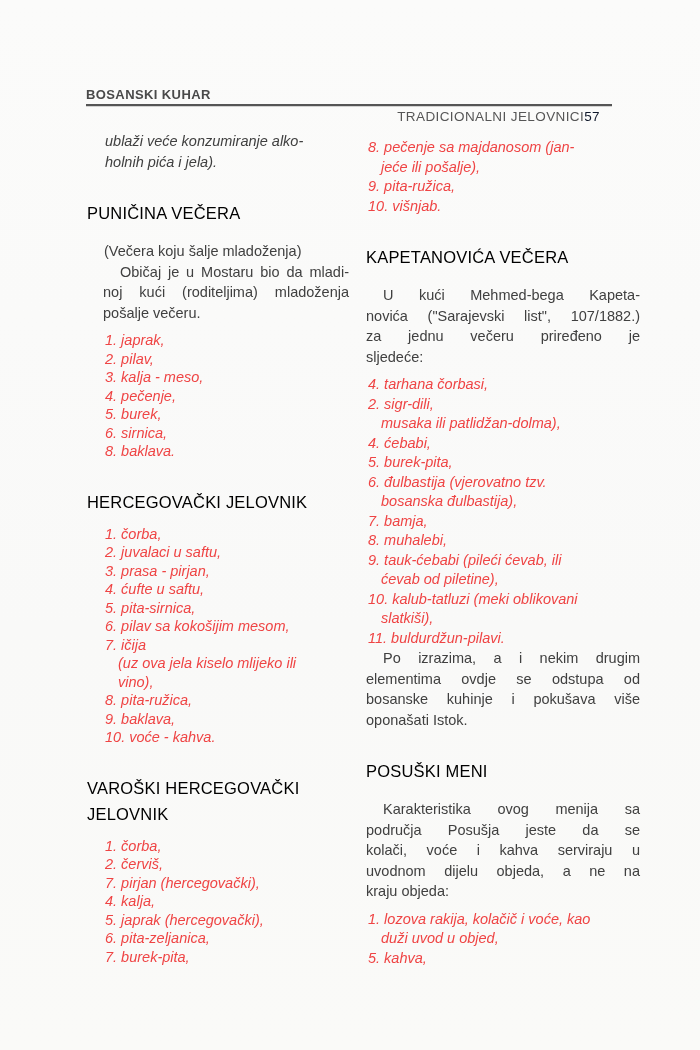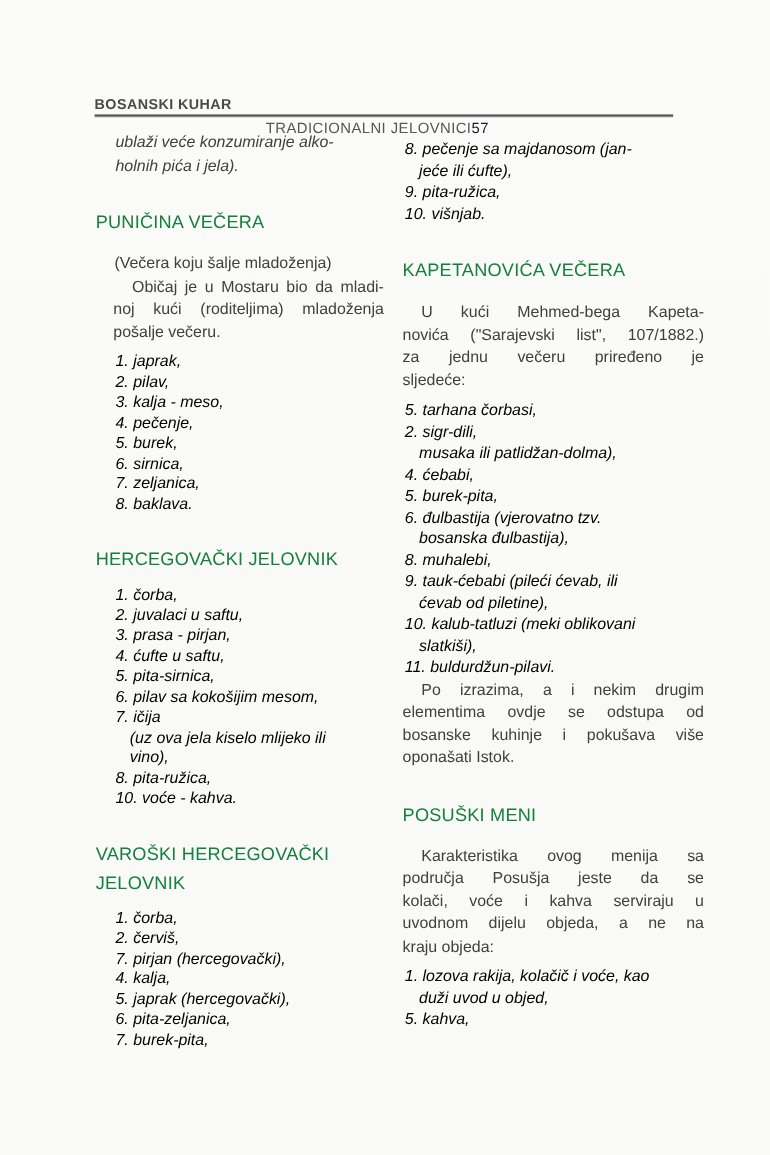--- a/index.html
+++ b/index.html
@@ -10,41 +10,41 @@
     color:#424242;
     overflow:hidden;
     position:relative;
     -webkit-font-smoothing:antialiased;
   }
   .page{position:absolute;inset:0;}
   
   .header{position:absolute;left:86px;top:88px;width:526px;}
   .book-title{font-size:13px;font-weight:bold;letter-spacing:.4px;color:#4a4a4a;line-height:14px;}
   .header-rule{height:2px;background:#555;margin-top:2px;box-shadow:0 1px 0 rgba(90,90,90,.25);}
-  .subheader{display:flex;justify-content:center;margin-top:3px;font-size:13.5px;letter-spacing:.4px;color:#565656;line-height:15px;}
+  .subheader{display:flex;justify-content:flex-end;margin-top:3px;font-size:13.5px;letter-spacing:.4px;color:#565656;line-height:15px;}
   .page-number{padding-right:12px;color:#0f172a;}
   
-  .cols{position:absolute;left:87px;top:120px;width:553px;display:flex;gap:17px;align-items:flex-start;}
+  .cols{position:absolute;left:87px;top:131px;width:553px;display:flex;gap:17px;align-items:flex-start;}
   .col{min-height:10px;}
   .col-left{width:262px;}
   .col-right{width:274px;padding-top:7px;}
   .col > :first-child{margin-top:0 !important;}
   
-  .heading{margin-top:28px;font-size:16.5px;color:#15803d;letter-spacing:.2px;}
+  .heading{margin-top:28px;font-size:16.5px;color:#000000;letter-spacing:.2px;}
   .hline{line-height:26px;white-space:nowrap;}
   
   .para{margin-top:15px;font-size:14.5px;color:#404040;}
   .para + .para{margin-top:0;margin-left:16px;}
   .para .line{line-height:20.5px;}
   .para .line.indent{text-indent:17px;}
   .para .line.justify{text-align:justify;text-align-last:justify;}
   .para.italic{font-style:italic;}
   .para.hang{padding-left:18px;}
   
-  .list{margin-top:10px;font-style:italic;font-size:14.5px;color:#000000;}
+  .list{margin-top:10px;font-style:italic;font-size:14.5px;color:#ef4444;}
   .para + .list{margin-top:8px;}
   .list + .para{margin-top:0;}
   .col-left .list{padding-left:18px;}
   .col-right .list{padding-left:2px;}
   .iline{line-height:18.5px;}
   .col-right .iline{line-height:19.5px;}
   .iline.cont{padding-left:13px;}
 </style>
 </head>
 <body>
@@ -88,23 +88,20 @@
           <div class="item">
             <div class="iline">4. pečenje,</div>
           </div>
           <div class="item">
             <div class="iline">5. burek,</div>
           </div>
           <div class="item">
             <div class="iline">6. sirnica,</div>
           </div>
           <div class="item">
-            <div class="iline">7. zeljanica,</div>
-          </div>
-          <div class="item">
             <div class="iline">8. baklava.</div>
           </div>
         </div>
         <div class="heading">
           <div class="hline">HERCEGOVAČKI JELOVNIK</div>
         </div>
         <div class="list">
           <div class="item">
             <div class="iline">1. čorba,</div>
           </div>
@@ -125,20 +122,23 @@
           </div>
           <div class="item">
             <div class="iline">7. ičija</div>
             <div class="iline cont">(uz ova jela kiselo mlijeko ili</div>
             <div class="iline cont">vino),</div>
           </div>
           <div class="item">
             <div class="iline">8. pita-ružica,</div>
           </div>
           <div class="item">
+            <div class="iline">9. baklava,</div>
+          </div>
+          <div class="item">
             <div class="iline">10. voće - kahva.</div>
           </div>
         </div>
         <div class="heading">
           <div class="hline">VAROŠKI HERCEGOVAČKI</div>
           <div class="hline">JELOVNIK</div>
         </div>
         <div class="list">
           <div class="item">
             <div class="iline">1. čorba,</div>
@@ -160,57 +160,60 @@
           </div>
           <div class="item">
             <div class="iline">7. burek-pita,</div>
           </div>
         </div>
       </div>
       <div class="col col-right">
         <div class="list">
           <div class="item">
             <div class="iline">8. pečenje sa majdanosom (jan-</div>
-            <div class="iline cont">jeće ili ćufte),</div>
+            <div class="iline cont">jeće ili pošalje),</div>
           </div>
           <div class="item">
             <div class="iline">9. pita-ružica,</div>
           </div>
           <div class="item">
             <div class="iline">10. višnjab.</div>
           </div>
         </div>
         <div class="heading">
           <div class="hline">KAPETANOVIĆA VEČERA</div>
         </div>
         <div class="para">
           <div class="line indent justify">U kući Mehmed-bega Kapeta-</div>
           <div class="line justify">novića ("Sarajevski list", 107/1882.)</div>
           <div class="line justify">za jednu večeru priređeno je</div>
           <div class="line">sljedeće:</div>
         </div>
         <div class="list">
           <div class="item">
-            <div class="iline">5. tarhana čorbasi,</div>
+            <div class="iline">4. tarhana čorbasi,</div>
           </div>
           <div class="item">
             <div class="iline">2. sigr-dili,</div>
           </div>
           <div class="item">
             <div class="iline cont">musaka ili patlidžan-dolma),</div>
           </div>
           <div class="item">
             <div class="iline">4. ćebabi,</div>
           </div>
           <div class="item">
             <div class="iline">5. burek-pita,</div>
           </div>
           <div class="item">
             <div class="iline">6. đulbastija (vjerovatno tzv.</div>
             <div class="iline cont">bosanska đulbastija),</div>
+          </div>
+          <div class="item">
+            <div class="iline">7. bamja,</div>
           </div>
           <div class="item">
             <div class="iline">8. muhalebi,</div>
           </div>
           <div class="item">
             <div class="iline">9. tauk-ćebabi (pileći ćevab, ili</div>
             <div class="iline cont">ćevab od piletine),</div>
           </div>
           <div class="item">
             <div class="iline">10. kalub-tatluzi (meki oblikovani</div>

